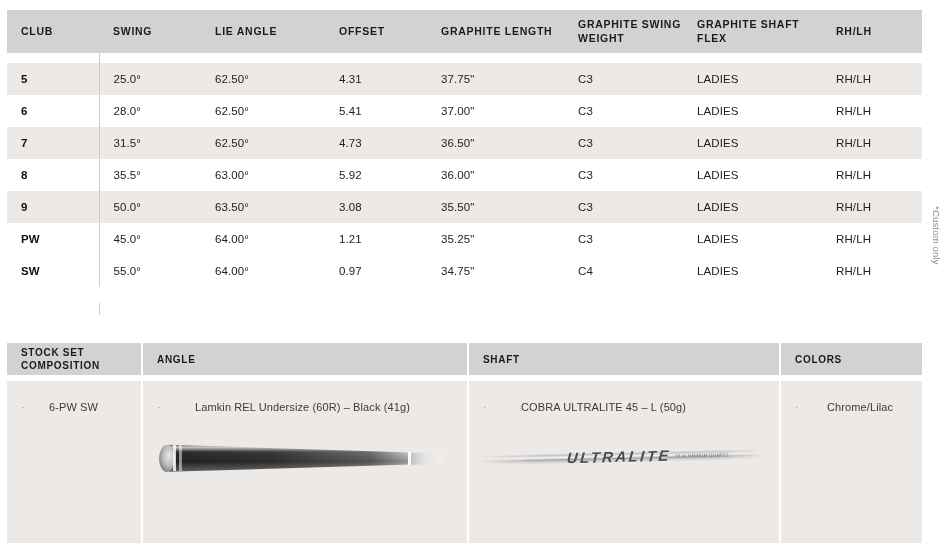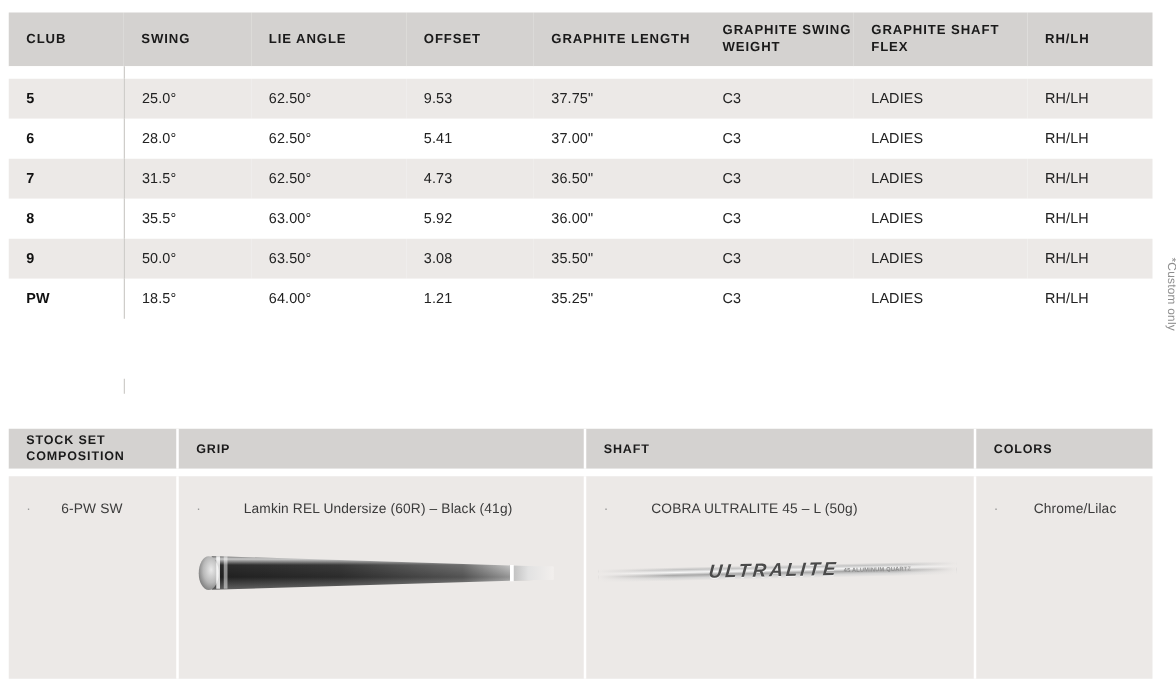--- a/index.html
+++ b/index.html
@@ -325,21 +325,21 @@
           <td style="height:10px"></td>
           <td style="height:10px"></td>
           <td style="height:10px"></td>
           <td style="height:10px"></td>
         </tr>
 
         <tr class="alt">
           <td class="club">5</td>
           <td>25.0°</td>
           <td>62.50°</td>
-          <td>9.53</td>
+          <td>4.31</td>
           <td>37.75"</td>
           <td>C3</td>
           <td>LADIES</td>
           <td>RH/LH</td>
         </tr>
 
         <tr class="plain">
           <td class="club">6</td>
           <td>28.0°</td>
           <td>62.50°</td>
@@ -378,50 +378,60 @@
           <td>63.50°</td>
           <td>3.08</td>
           <td>35.50"</td>
           <td>C3</td>
           <td>LADIES</td>
           <td>RH/LH</td>
         </tr>
 
         <tr class="plain">
           <td class="club">PW</td>
-          <td>18.5°</td>
+          <td>45.0°</td>
           <td>64.00°</td>
           <td>1.21</td>
           <td>35.25"</td>
           <td>C3</td>
           <td>LADIES</td>
           <td>RH/LH</td>
         </tr>
 
 
+        <tr class="plain">
+          <td class="club">SW</td>
+          <td>55.0°</td>
+          <td>64.00°</td>
+          <td>0.97</td>
+          <td>34.75"</td>
+          <td>C4</td>
+          <td>LADIES</td>
+          <td>RH/LH</td>
+        </tr>
       </tbody>
     </table>
   </div>
 
   <div class="spec-underhang"></div>
 
   <div class="custom-note">*Custom only</div>
 
   <div class="stock-wrap">
     <table class="stock">
       <colgroup>
         <col class="s-comp">
           <col class="s-grip">
           <col class="s-shaft">
           <col class="s-color">
       </colgroup>
       <thead>
         <tr>
           <th>STOCK SET COMPOSITION</th>
-          <th class="sep">GRIP</th>
+          <th class="sep">ANGLE</th>
           <th class="sep">SHAFT</th>
           <th class="sep">COLORS</th>
         </tr>
       </thead>
       <tbody>
         <tr>
           <td class="first" style="height:6px;background:#ffffff;border:none"></td>
           <td style="height:6px;background:#ffffff;border:none"></td>
           <td style="height:6px;background:#ffffff;border:none"></td>
           <td style="height:6px;background:#ffffff;border:none"></td>

